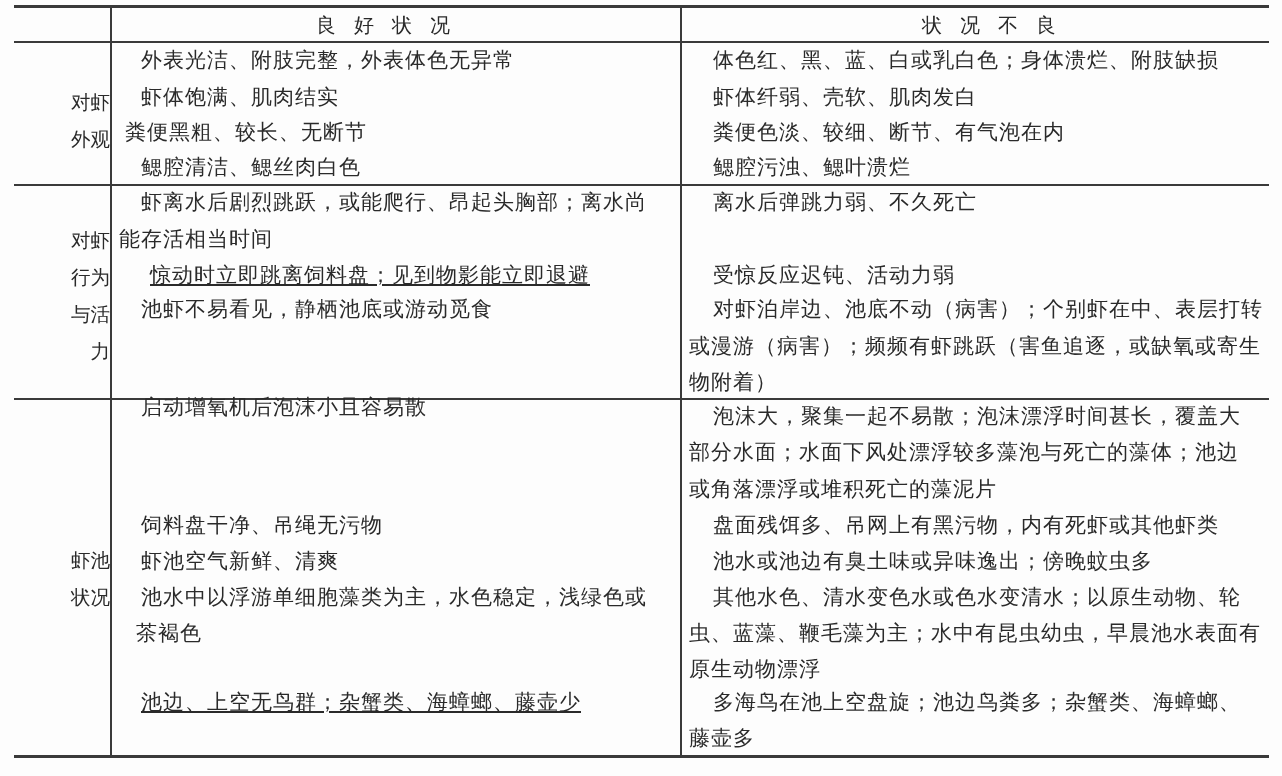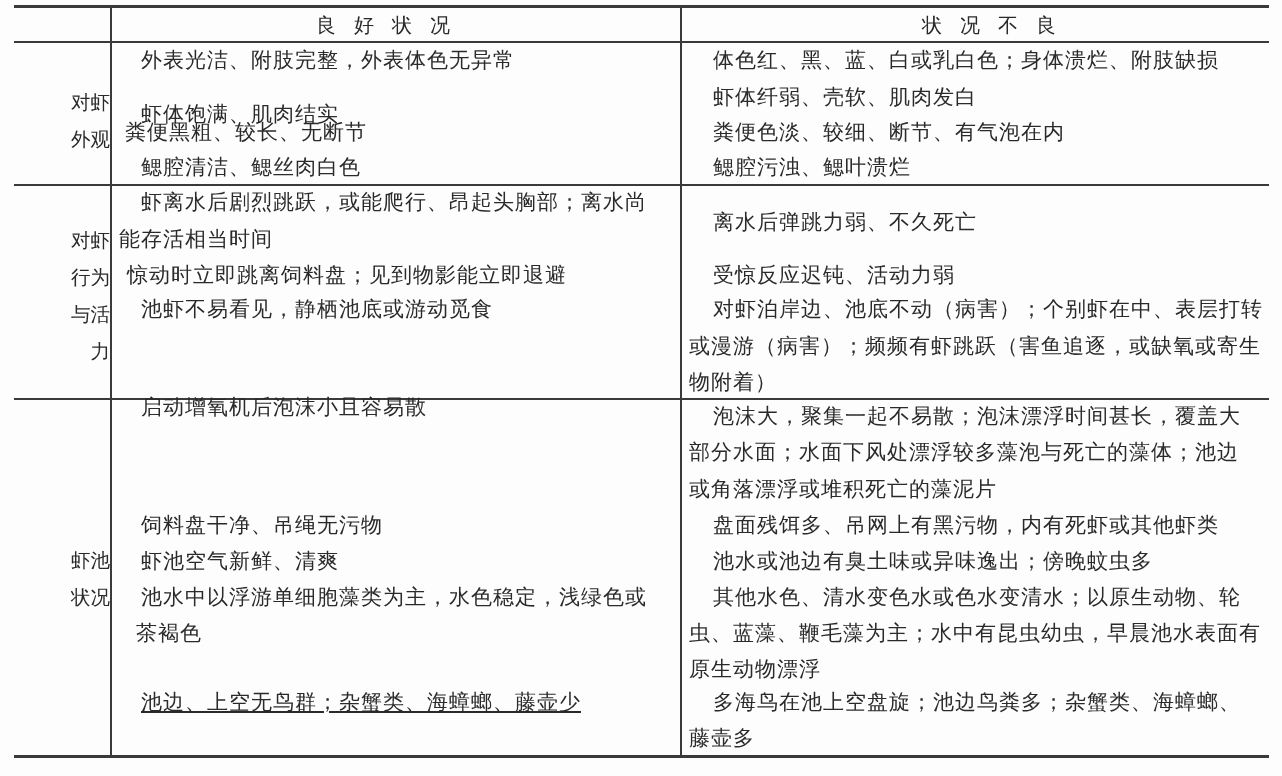--- a/index.html
+++ b/index.html
@@ -26,39 +26,39 @@
   <div class="vline" style="left:680px;top:6px;height:751px;"></div>
 
   <div class="hdr" style="left:316px;">良好状况</div>
   <div class="hdr" style="left:890px;margin-left:32px;">状况不良</div>
 
   <div class="cat" style="top:84px;">
     <div>对虾</div>
     <div>外观</div>
   </div>
   <div class="txt" style="left:141px;top:48px;">外表光洁、附肢完整，外表体色无异常</div>
-  <div class="txt" style="left:141px;top:85px;margin-top:17px;">虾体饱满、肌肉结实</div>
+  <div class="txt" style="left:141px;top:85px;">虾体饱满、肌肉结实</div>
   <div class="txt" style="left:125px;top:120px;">粪便黑粗、较长、无断节</div>
   <div class="txt" style="left:141px;top:155px;">鳃腔清洁、鳃丝肉白色</div>
   <div class="txt" style="left:713px;top:48px;">体色红、黑、蓝、白或乳白色；身体溃烂、附肢缺损</div>
   <div class="txt" style="left:713px;top:85px;">虾体纤弱、壳软、肌肉发白</div>
   <div class="txt" style="left:713px;top:120px;">粪便色淡、较细、断节、有气泡在内</div>
   <div class="txt" style="left:713px;top:155px;">鳃腔污浊、鳃叶溃烂</div>
 
   <div class="cat" style="top:222px;">
     <div>对虾</div>
     <div>行为</div>
     <div>与活</div>
     <div>力</div>
   </div>
   <div class="txt" style="left:141px;top:190px;">虾离水后剧烈跳跃，或能爬行、昂起头胸部；离水尚</div>
   <div class="txt" style="left:119px;top:227px;">能存活相当时间</div>
-  <div class="txt" style="left:127px;top:263px;">惊动时立即跳离饲料盘；见到物影能立即退避</div>
+  <div class="txt" style="left:150px;top:263px;text-decoration:underline;">惊动时立即跳离饲料盘；见到物影能立即退避</div>
   <div class="txt" style="left:141px;top:297px;">池虾不易看见，静栖池底或游动觅食</div>
-  <div class="txt" style="left:713px;top:190px;margin-top:20px;">离水后弹跳力弱、不久死亡</div>
+  <div class="txt" style="left:713px;top:190px;">离水后弹跳力弱、不久死亡</div>
   <div class="txt" style="left:713px;top:263px;">受惊反应迟钝、活动力弱</div>
   <div class="txt" style="left:713px;top:297px;">对虾泊岸边、池底不动（病害）；个别虾在中、表层打转</div>
   <div class="txt" style="left:689px;top:334px;">或漫游（病害）；频频有虾跳跃（害鱼追逐，或缺氧或寄生</div>
   <div class="txt" style="left:689px;top:370px;">物附着）</div>
 
   <div class="cat" style="top:542px;">
     <div>虾池</div>
     <div>状况</div>
   </div>
   <div class="txt" style="left:141px;top:395px;">启动增氧机后泡沫小且容易散</div>

